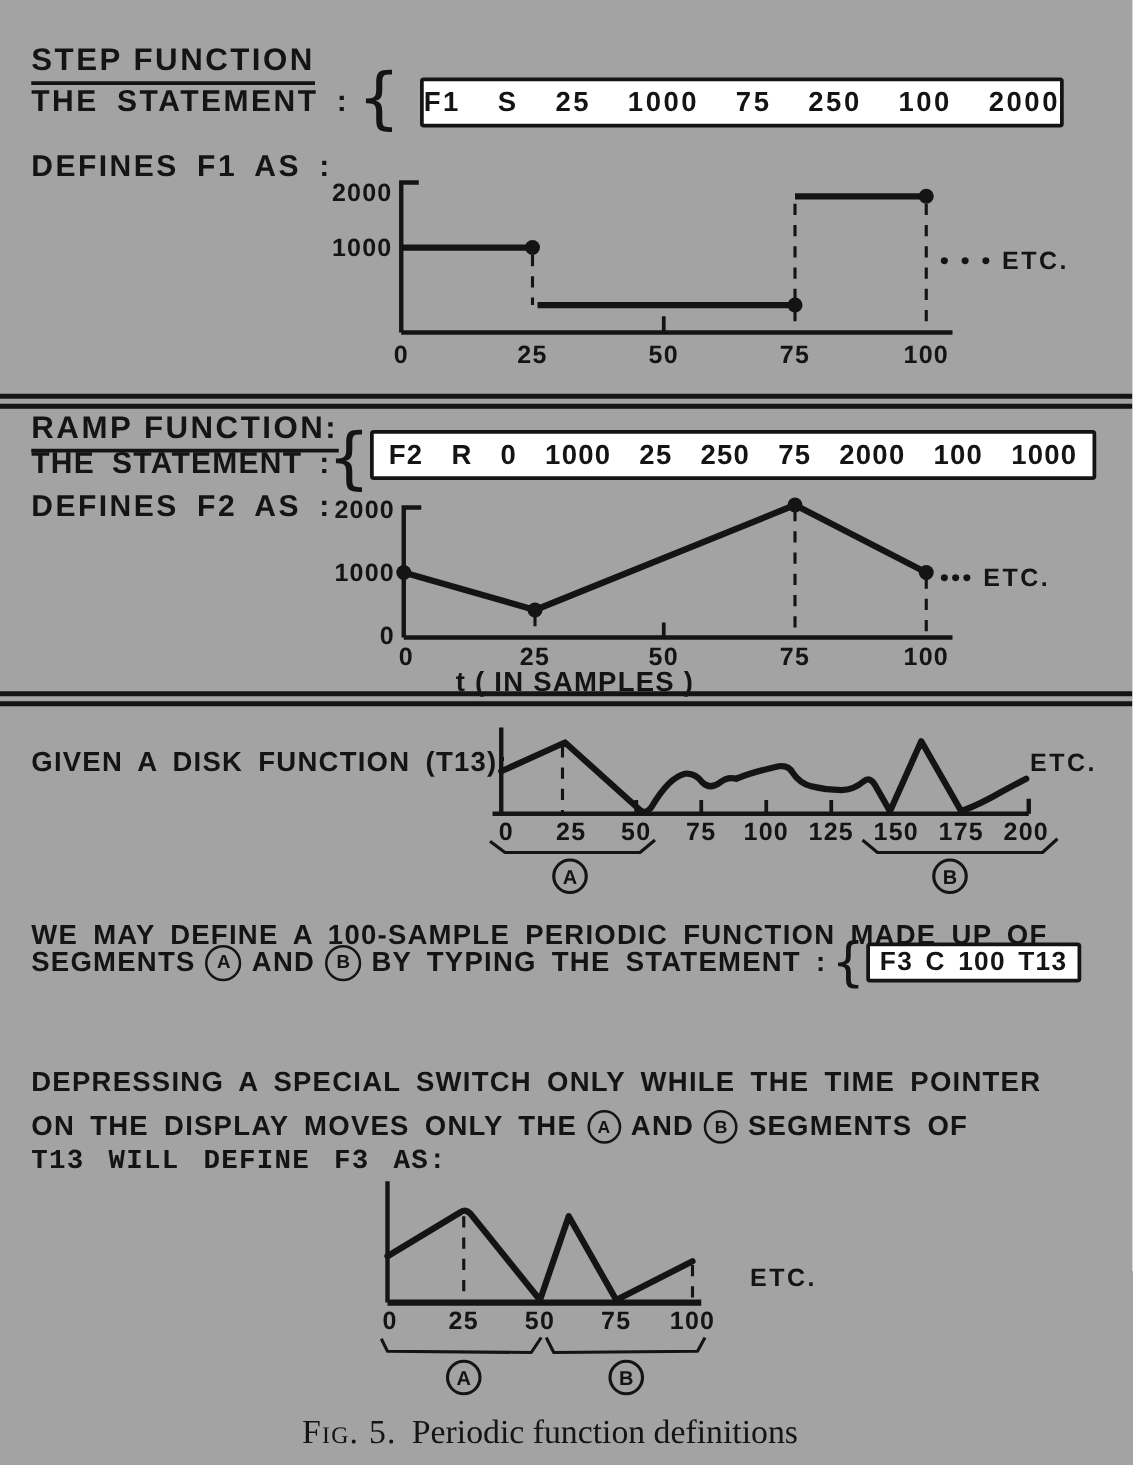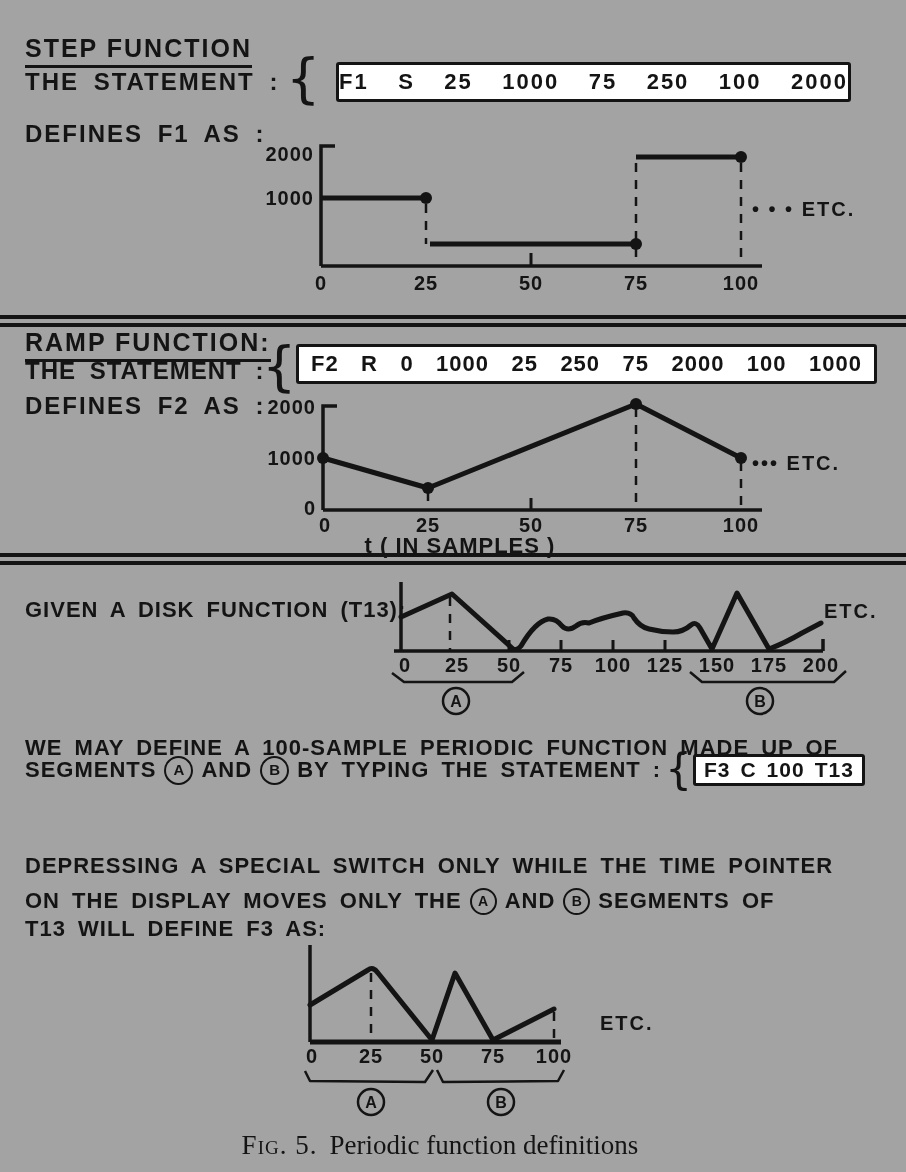--- a/index.html
+++ b/index.html
@@ -159,21 +159,21 @@
   </div>
 
   <div class="abs hand para" style="left:25px;top:815px;margin-top:38px;">DEPRESSING A SPECIAL SWITCH ONLY WHILE THE TIME POINTER</div>
   <div class="abs hand para" style="left:25px;top:886px;height:30px;">
     <span>ON THE DISPLAY MOVES ONLY THE</span>
     <span class="circ" style="width:23px;height:23px;font-size:14px;">A</span>
     <span>AND</span>
     <span class="circ" style="width:23px;height:23px;font-size:14px;">B</span>
     <span>SEGMENTS OF</span>
   </div>
-  <div class="abs hand para" style="left:25px;top:916px;">T13 WILL DEFINE F3 AS:</div>
+  <div class="abs hand para" style="left:25px;top:916px;font-family:Liberation Mono, monospace;">T13 WILL DEFINE F3 AS:</div>
 
   <svg class="abs" style="left:295px;top:935px;" width="345" height="185" viewBox="0 0 345 185">
     <path class="ln" d="M15,107 V10" stroke-width="3.5"></path>
     <path class="ln" d="M15,107 H266" stroke-width="5"></path>
     <path class="ln" d="M76,38 V107" stroke-width="2.5" stroke-dasharray="9 8"></path>
     <path class="ln" d="M259,77 V107" stroke-width="2.5" stroke-dasharray="9 8"></path>
     <path class="ln" d="M15,70 L73,35 Q78,31 83,38 L137,105 L160,38 L198,105 L259,74" stroke-width="5" stroke-linejoin="round" stroke-linecap="round"></path>
     <text class="tk" x="17" y="128">0</text>
     <text class="tk" x="76" y="128">25</text>
     <text class="tk" x="137" y="128">50</text>

